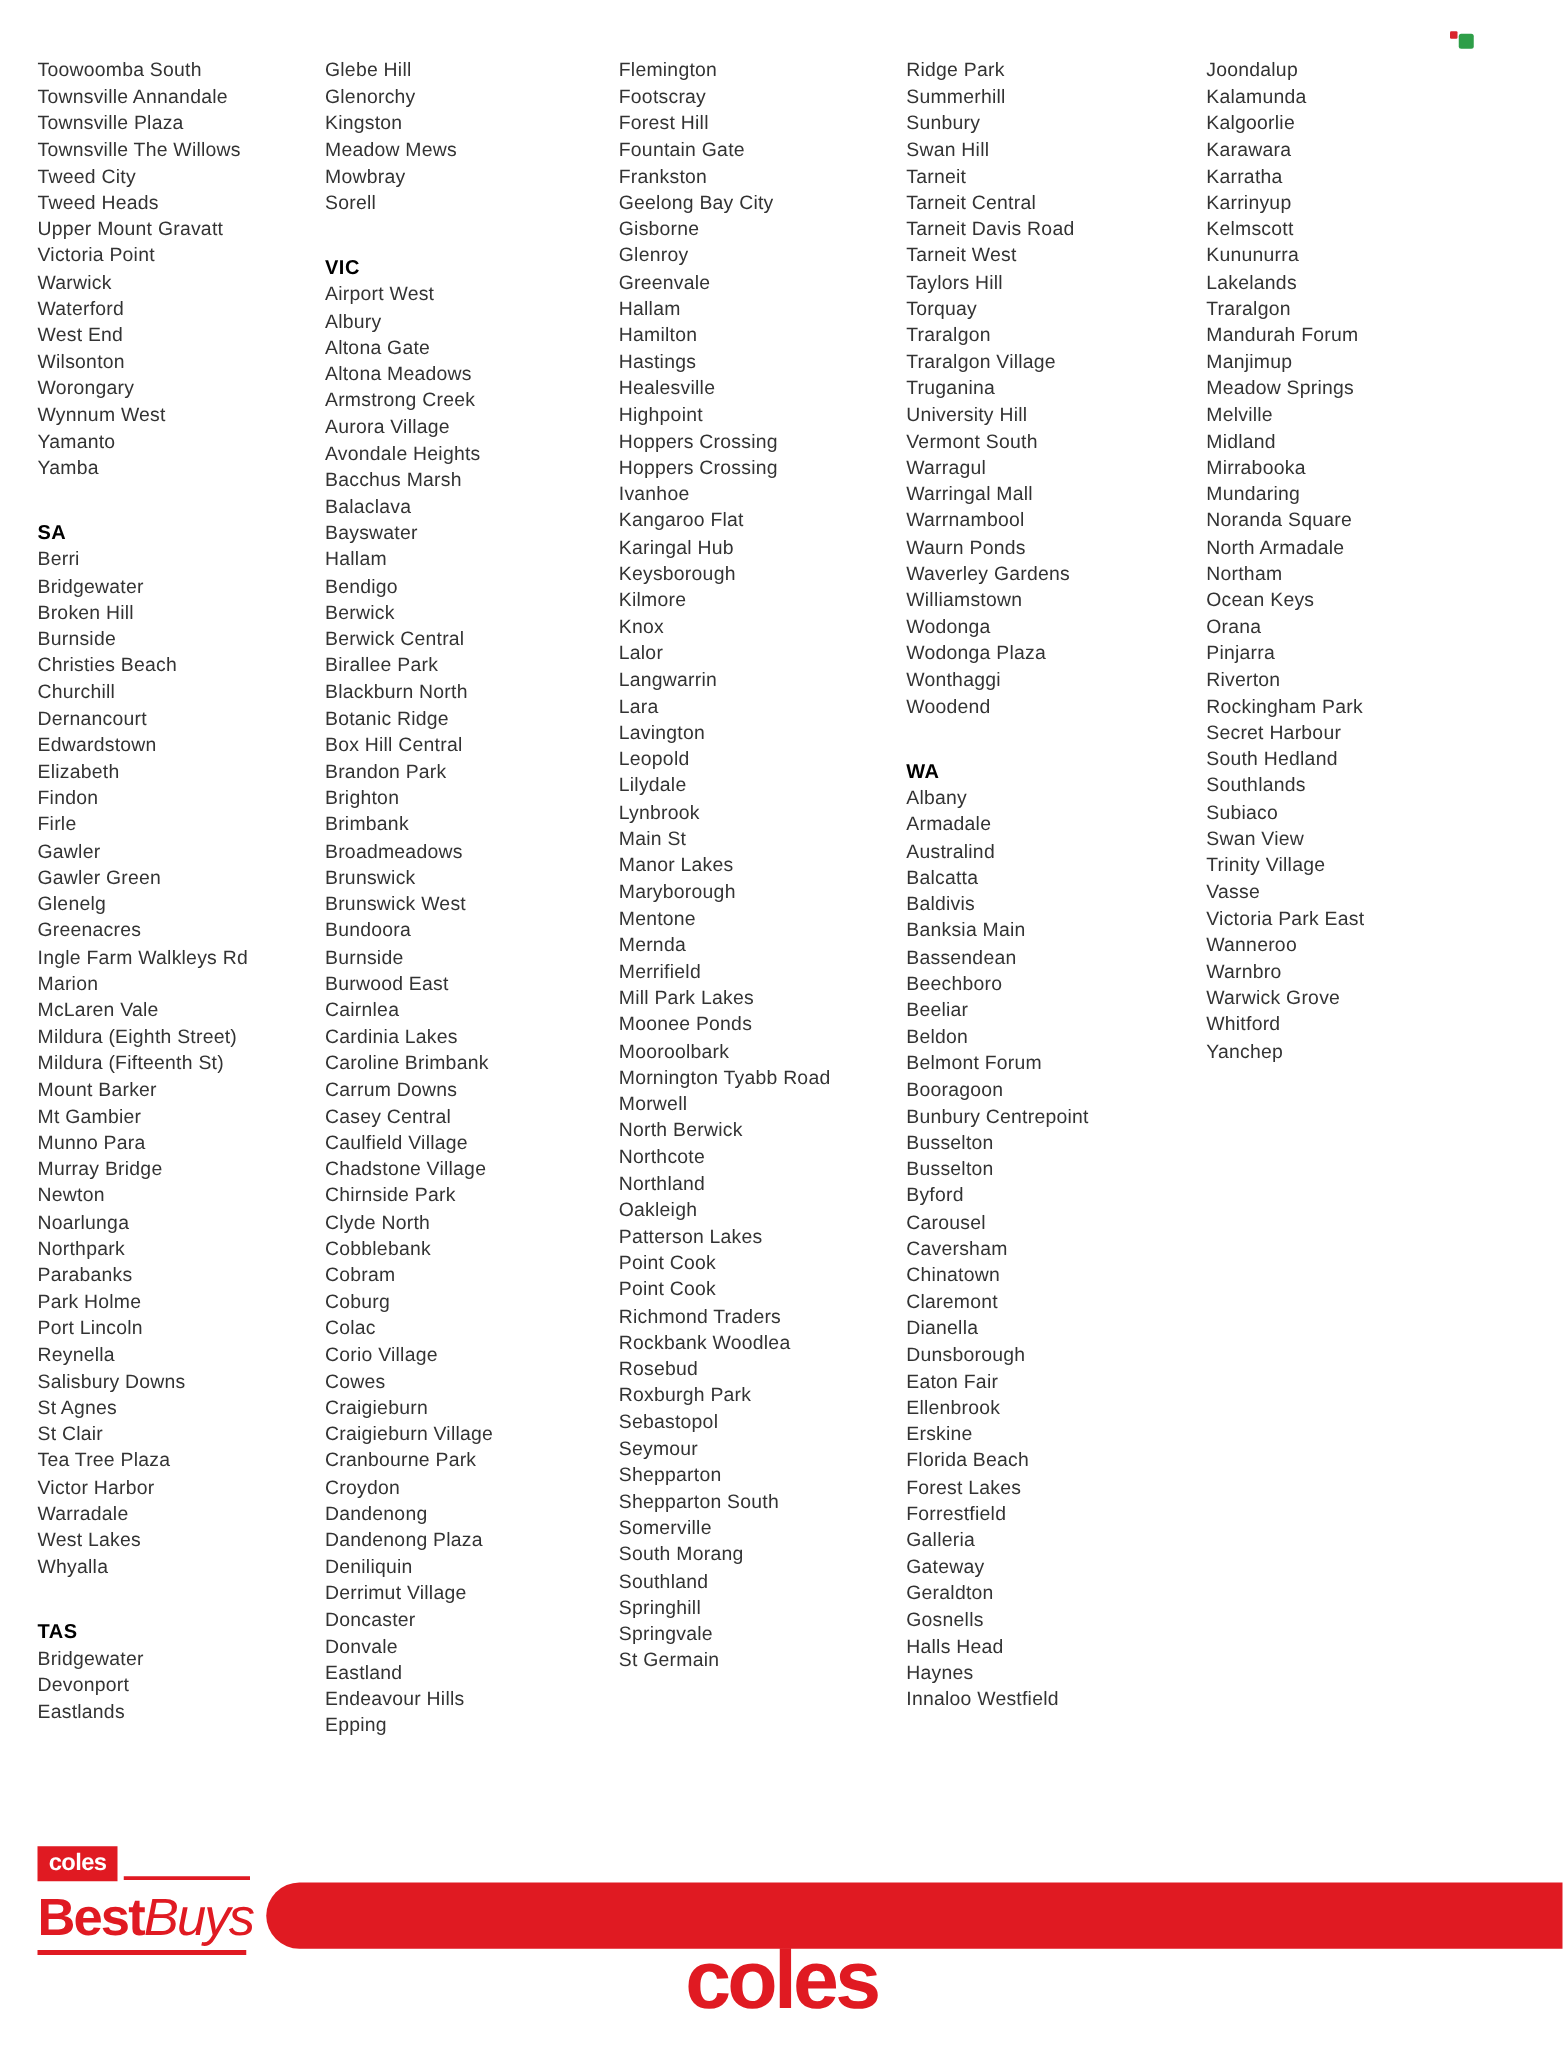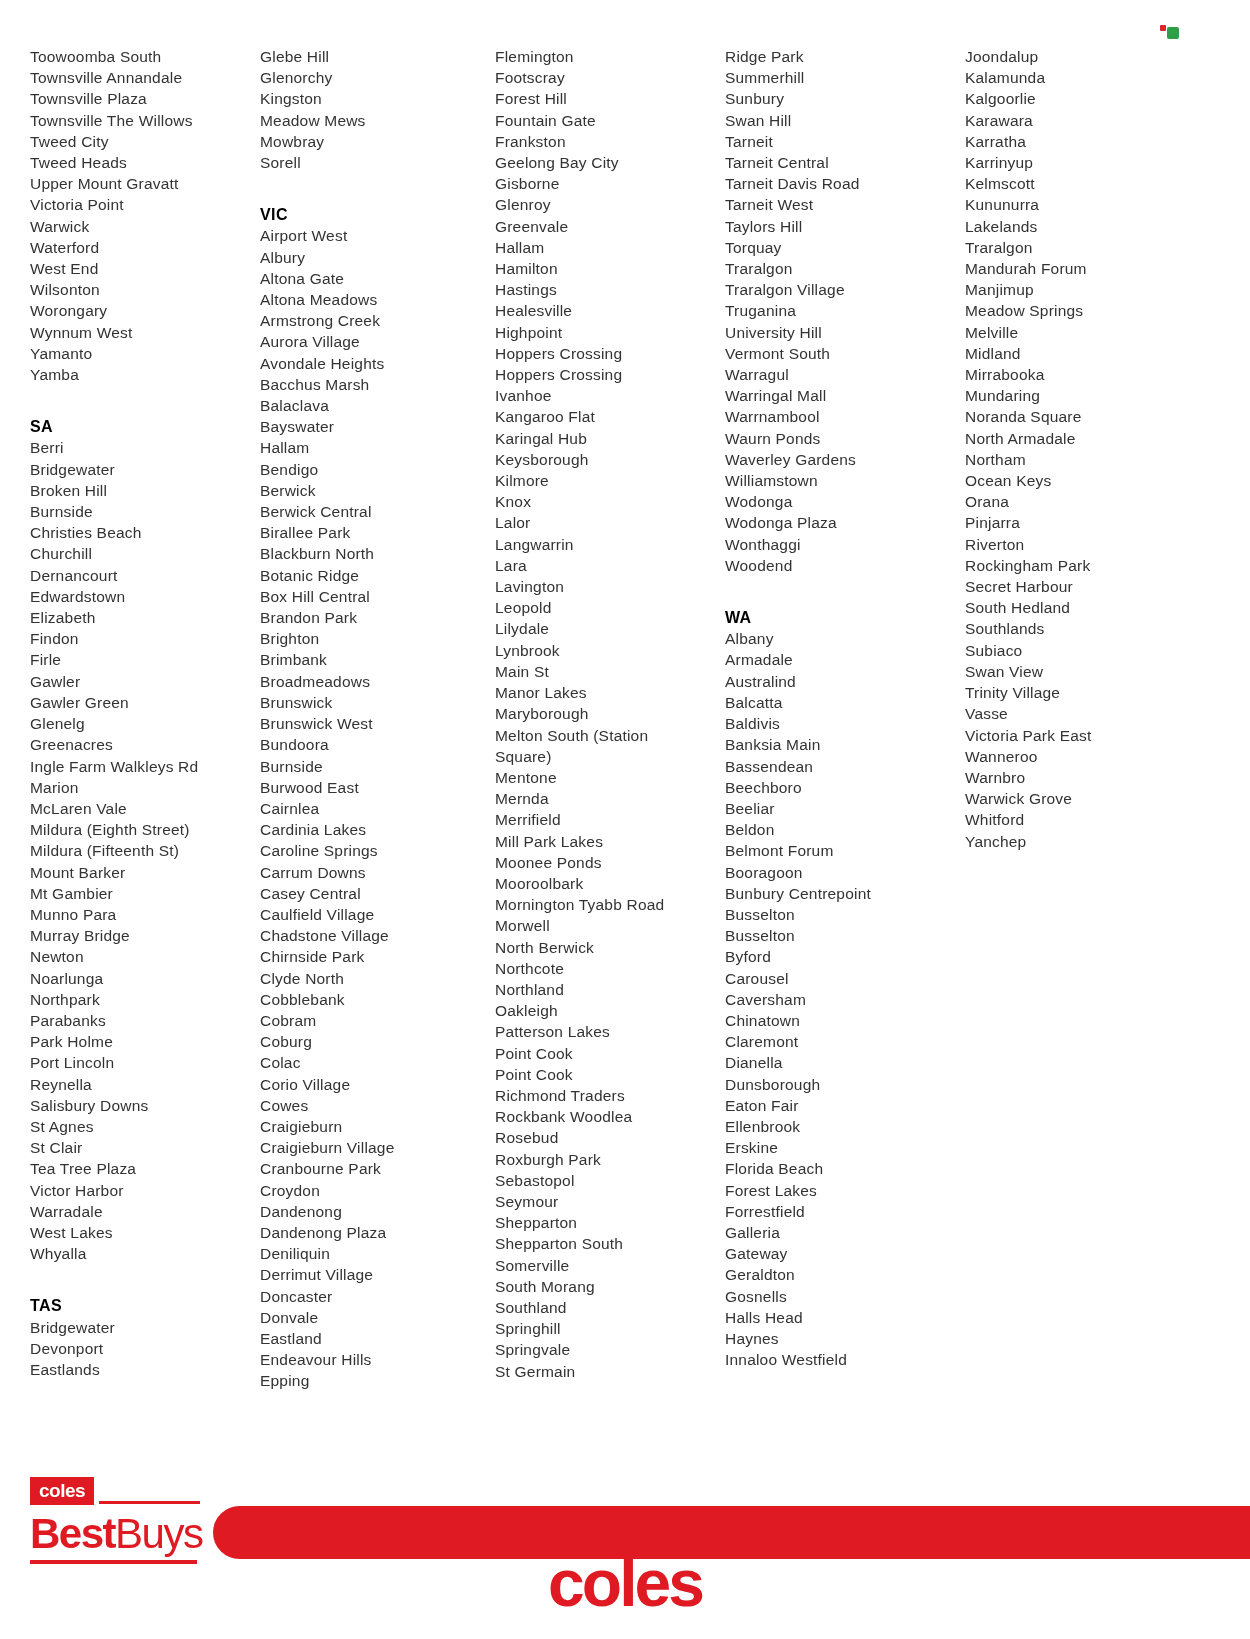--- a/index.html
+++ b/index.html
@@ -97,21 +97,21 @@
   }
   .bb-text {
     margin-top: 8px;
     font-size: 42px;
     line-height: 1;
     color: #e01a22;
     letter-spacing: -1.5px;
     white-space: nowrap;
   }
   .bb-best { font-weight: 700; }
-  .bb-buys { font-weight: 400; }
+  .bb-buys { font-weight: 400; font-style: italic; }
   .bb-underline {
     margin-top: 5px;
     width: 167px;
     height: 3.5px;
     background: #e01a22;
   }
 
   .red-bar {
     position: absolute;
     left: 213px;
@@ -236,21 +236,21 @@
       <div class="store-item">Brighton</div>
       <div class="store-item">Brimbank</div>
       <div class="store-item">Broadmeadows</div>
       <div class="store-item">Brunswick</div>
       <div class="store-item">Brunswick West</div>
       <div class="store-item">Bundoora</div>
       <div class="store-item">Burnside</div>
       <div class="store-item">Burwood East</div>
       <div class="store-item">Cairnlea</div>
       <div class="store-item">Cardinia Lakes</div>
-      <div class="store-item">Caroline Springs</div>
+      <div class="store-item">Caroline Brimbank</div>
       <div class="store-item">Carrum Downs</div>
       <div class="store-item">Casey Central</div>
       <div class="store-item">Caulfield Village</div>
       <div class="store-item">Chadstone Village</div>
       <div class="store-item">Chirnside Park</div>
       <div class="store-item">Clyde North</div>
       <div class="store-item">Cobblebank</div>
       <div class="store-item">Cobram</div>
       <div class="store-item">Coburg</div>
       <div class="store-item">Colac</div>
@@ -296,21 +296,20 @@
       <div class="store-item">Lalor</div>
       <div class="store-item">Langwarrin</div>
       <div class="store-item">Lara</div>
       <div class="store-item">Lavington</div>
       <div class="store-item">Leopold</div>
       <div class="store-item">Lilydale</div>
       <div class="store-item">Lynbrook</div>
       <div class="store-item">Main St</div>
       <div class="store-item">Manor Lakes</div>
       <div class="store-item">Maryborough</div>
-      <div class="store-item">Melton South (Station Square)</div>
       <div class="store-item">Mentone</div>
       <div class="store-item">Mernda</div>
       <div class="store-item">Merrifield</div>
       <div class="store-item">Mill Park Lakes</div>
       <div class="store-item">Moonee Ponds</div>
       <div class="store-item">Mooroolbark</div>
       <div class="store-item">Mornington Tyabb Road</div>
       <div class="store-item">Morwell</div>
       <div class="store-item">North Berwick</div>
       <div class="store-item">Northcote</div>

